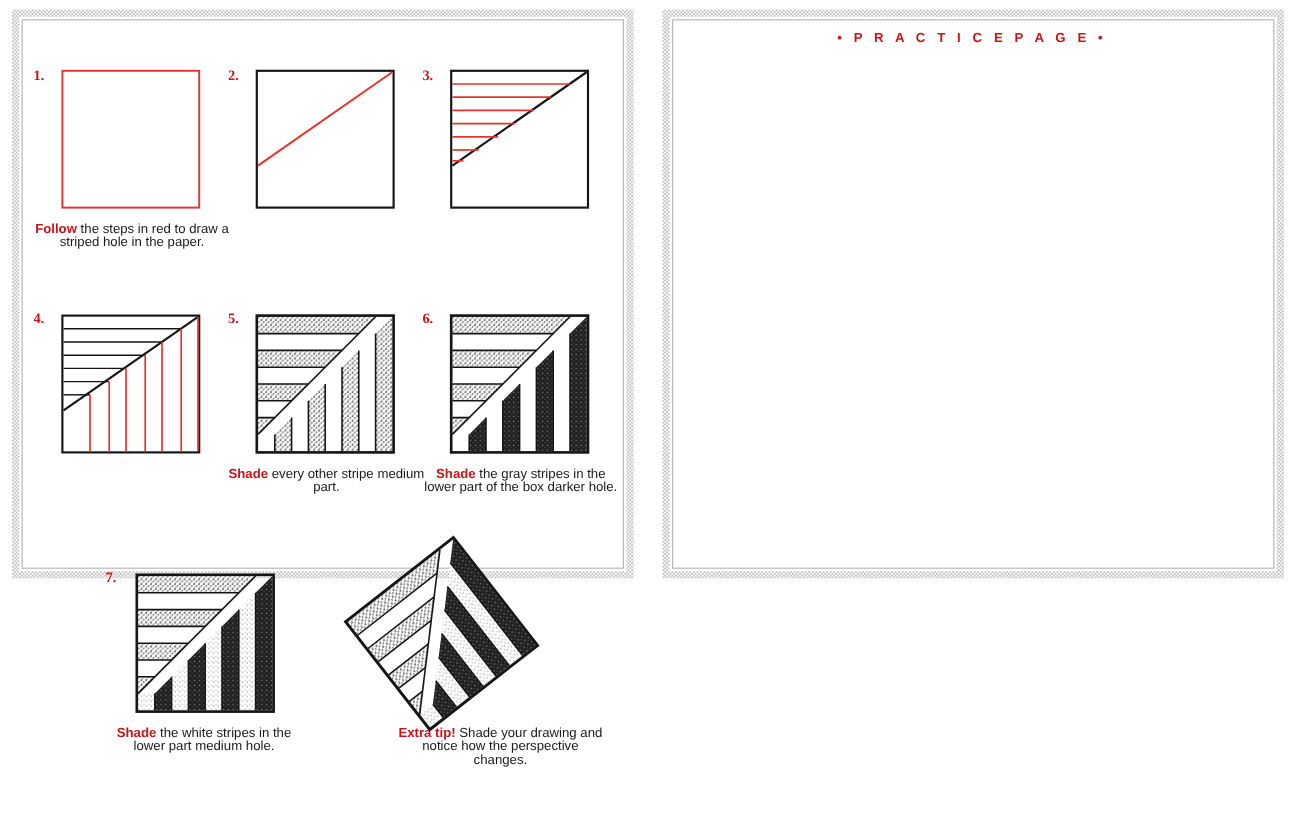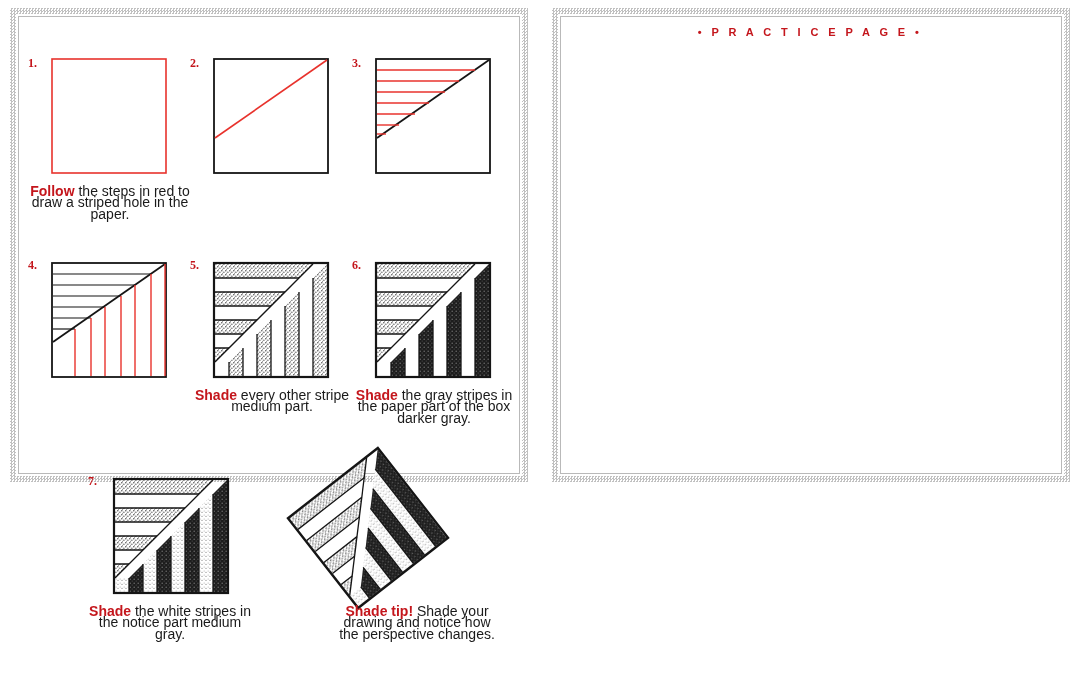--- a/index.html
+++ b/index.html
@@ -80,21 +80,21 @@
   }
   .box {
     position: absolute;
     width: 116px;
     height: 116px;
   }
   .caption {
     position: absolute;
     width: 170px;
     text-align: center;
-    font-size: 14px;
+    font-size: 11px;
     line-height: 11.4px;
     color: #1a1a1a;
     font-family: "Liberation Sans", sans-serif;
   }
   .caption b { color: #c4161c; font-weight: bold; }
   svg { display: block; overflow: visible; }
 </style>
 </head>
 <body>
 
@@ -255,21 +255,21 @@
             <polygon points="16,100 16,114 2,114 2,100" fill="#ffffff"></polygon>
             <g stroke="#151515" stroke-width="1.3" fill="none">
               <path d="M2,100 L100,2"></path>
               <path d="M2,16 L86,16 M2,30 L72,30 M2,44 L58,44 M2,58 L44,58 M2,72 L30,72 M2,86 L16,86"></path>
               <path d="M100,16 L100,114 M86,30 L86,114 M72,44 L72,114 M58,58 L58,114 M44,72 L44,114 M30,86 L30,114 M16,100 L16,114"></path>
             </g>
             <rect x="1" y="1" width="114" height="114" fill="none" stroke="#151515" stroke-width="2.2"></rect>
           </svg>
         </div>
         <div class="caption" style="left:349px; top:390px;">
-          <b>Shade</b><span> the gray stripes in the paper part of the box darker gray.</span>
+          <b>Shade</b><span> the gray stripes in the lower part of the box darker hole.</span>
         </div>
       </div>
 
       <div class="step">
         <div class="step-num" style="left:88px; top:474px;">7.</div>
         <div class="box" style="left:113px; top:478px;">
           <svg width="116" height="116" viewBox="0 0 116 116">
             <defs>
               <pattern id="speckMed3" width="4" height="4" patternUnits="userSpaceOnUse">
                 <rect width="4" height="4" fill="#ffffff"></rect>
@@ -305,21 +305,21 @@
             <polygon points="16,100 16,114 2,114 2,100" fill="url(#speckLight3)"></polygon>
             <g stroke="#151515" stroke-width="1.3" fill="none">
               <path d="M2,100 L100,2"></path>
               <path d="M2,16 L86,16 M2,30 L72,30 M2,44 L58,44 M2,58 L44,58 M2,72 L30,72 M2,86 L16,86"></path>
               <path d="M100,16 L100,114 M86,30 L86,114 M72,44 L72,114 M58,58 L58,114 M44,72 L44,114 M30,86 L30,114 M16,100 L16,114"></path>
             </g>
             <rect x="1" y="1" width="114" height="114" fill="none" stroke="#151515" stroke-width="2.2"></rect>
           </svg>
         </div>
         <div class="caption" style="left:85px; top:606px;">
-          <b>Shade</b><span> the white stripes in the notice part medium gray.</span>
+          <b>Shade</b><span> the white stripes in the lower part medium hole.</span>
         </div>
       </div>
 
       <div class="step">
         <div class="box" style="left:288px; top:448px; width:160px; height:160px;">
           <svg width="160" height="160" viewBox="0 0 160 160">
             <defs>
               <pattern id="tMed" width="4" height="4" patternUnits="userSpaceOnUse">
                 <rect width="4" height="4" fill="#ffffff"></rect>
                 <circle cx="0.8" cy="0.8" r="0.75" fill="#4a4a4a"></circle>
@@ -356,21 +356,21 @@
               <g stroke="#151515" stroke-width="1.3" fill="none">
                 <path d="M2,100 L100,2"></path>
                 <path d="M2,16 L86,16 M2,30 L72,30 M2,44 L58,44 M2,58 L44,58 M2,72 L30,72 M2,86 L16,86"></path>
                 <path d="M100,16 L100,114 M86,30 L86,114 M72,44 L72,114 M58,58 L58,114 M44,72 L44,114 M30,86 L30,114 M16,100 L16,114"></path>
               </g>
               <rect x="1" y="1" width="114" height="114" fill="none" stroke="#151515" stroke-width="2.4"></rect>
             </g>
           </svg>
         </div>
         <div class="caption" style="left:332px; top:606px;">
-          <b>Shade tip!</b><span> Shade your drawing and notice how the perspective changes.</span>
+          <b>Extra tip!</b><span> Shade your drawing and notice how the perspective changes.</span>
         </div>
       </div>
 
     </div>
   </div>
 
   <div class="page page-right">
     <div class="frame frame-right">
       <div class="frame-inner"></div>
     </div>

